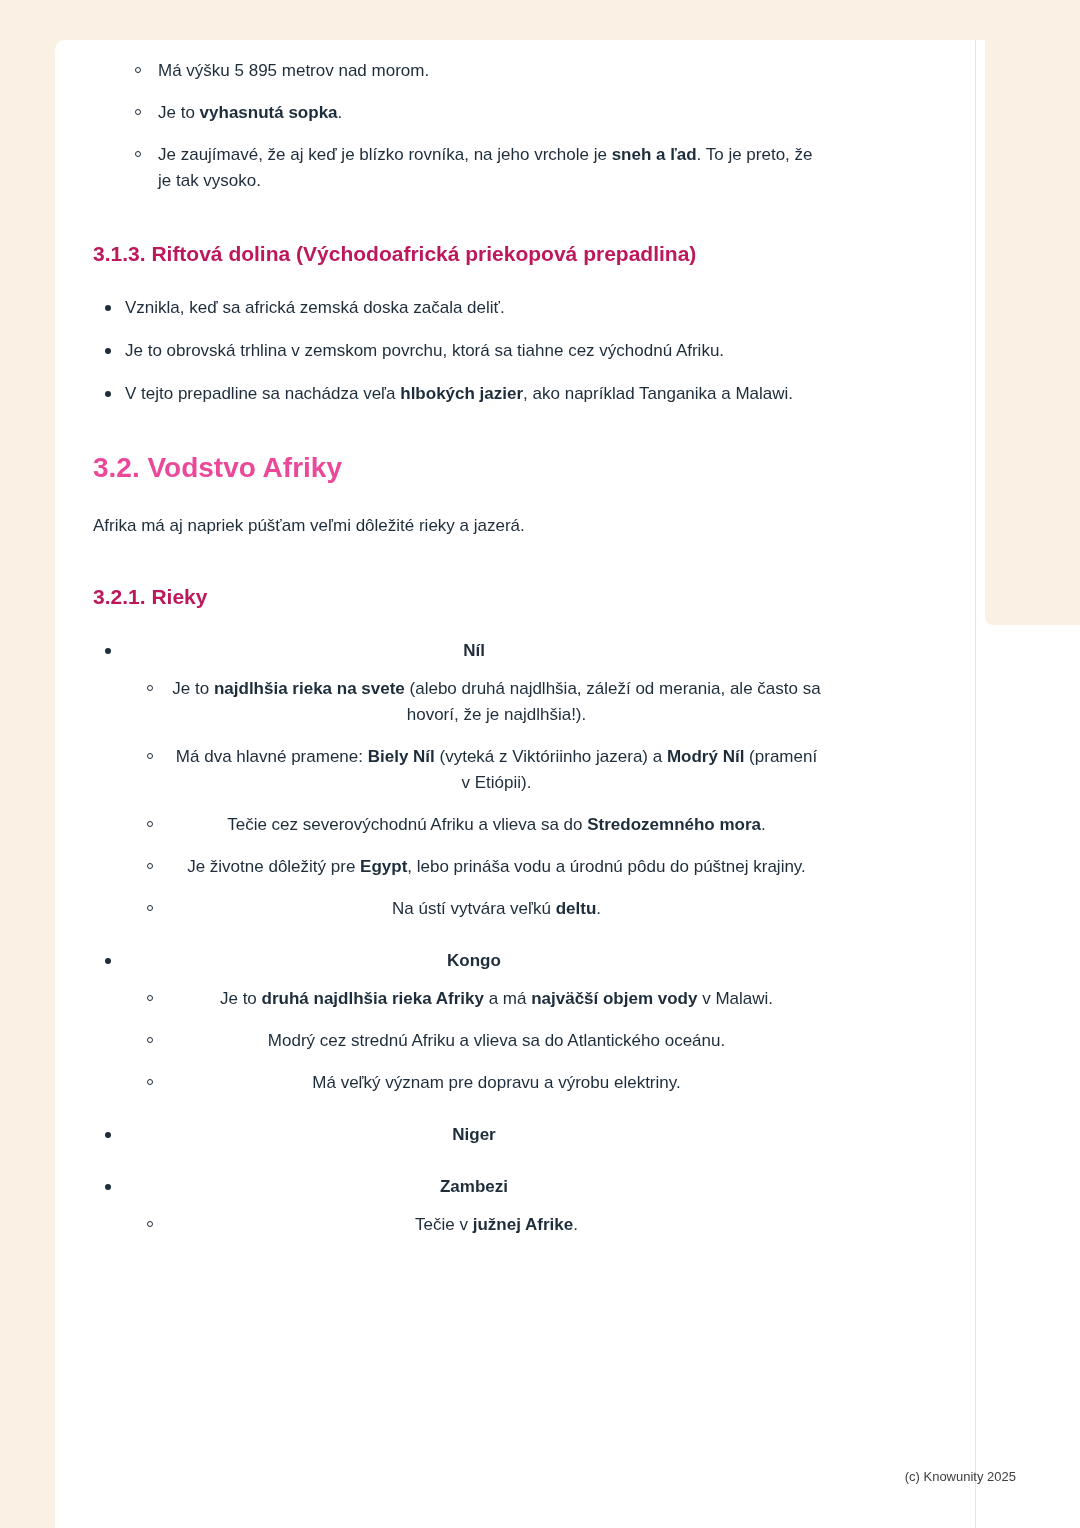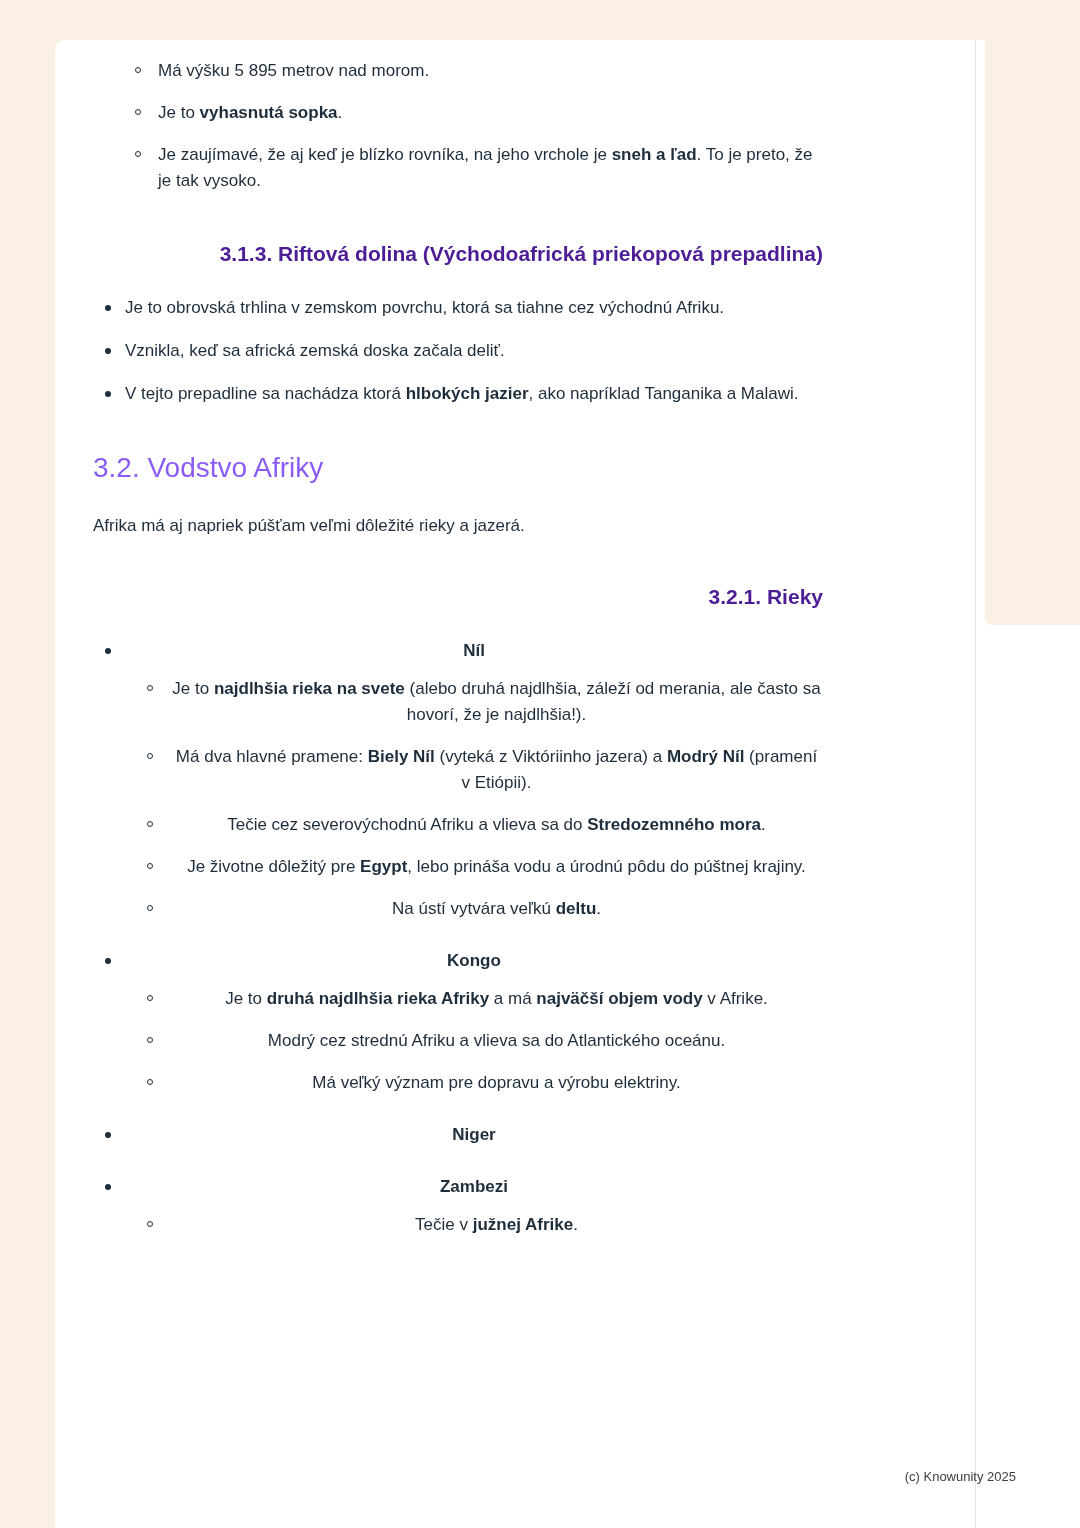--- a/index.html
+++ b/index.html
@@ -65,33 +65,32 @@
   }
   .marker.circle {
     left: 10px; top: 9px;
     width: 6px; height: 6px;
     border-radius: 50%;
     border: 1.5px solid #1e2d3b;
     background: transparent;
   }
   .indent-1 { margin-left: 32px; }
   h2.section-xl {
-    color: #8b5cf6;
+    color: #ec4899;
     font-size: 28px;
     line-height: 34px;
-    font-weight: 400;
+    font-weight: 700;
     margin: 44px 0 28px 0;
   }
   h3.section {
-    color: #4c1d95;
+    color: #be185d;
     font-size: 21px;
     line-height: 28px;
     font-weight: 600;
     margin: 46px 0 27px 0;
-    text-align: right;
   }
   h3.section.rieky { margin-top: 44px; }
   p.para { margin: 0 0 0 0; }
   .b { font-weight: 700; }
   li.river { margin-bottom: 26px; text-align: center; }
   li.river > .river-name { font-weight: 700; }
   ul.sub { margin: 12px 0 0 12px; }
   ul.sub li.l2:last-child { margin-bottom: 0; }
   .footer {
     position: absolute;
@@ -110,41 +109,41 @@
 
       <ul class="indent-1" id="intro-sublist">
           <li class="l2"><span class="marker circle"></span><span>Má výšku 5 895 metrov nad morom.</span></li>
           <li class="l2"><span class="marker circle"></span><span>Je to </span><span class="b">vyhasnutá sopka</span><span>.</span></li>
           <li class="l2"><span class="marker circle"></span><span>Je zaujímavé, že aj keď je blízko rovníka, na jeho vrchole je </span><span class="b">sneh a ľad</span><span>. To je preto, že je tak vysoko.</span></li>
         </ul>
 
       <h3 class="section">3.1.3. Riftová dolina (Východoafrická priekopová prepadlina)</h3>
 
       <ul id="rift-list">
+          <li class="l1"><span class="marker disc"></span><span>Vznikla, keď sa africká zemská doska začala deliť.</span></li>
           <li class="l1"><span class="marker disc"></span><span>Je to obrovská trhlina v zemskom povrchu, ktorá sa tiahne cez východnú Afriku.</span></li>
-          <li class="l1"><span class="marker disc"></span><span>Vznikla, keď sa africká zemská doska začala deliť.</span></li>
-          <li class="l1"><span class="marker disc"></span><span>V tejto prepadline sa nachádza ktorá </span><span class="b">hlbokých jazier</span><span>, ako napríklad Tanganika a Malawi.</span></li>
+          <li class="l1"><span class="marker disc"></span><span>V tejto prepadline sa nachádza veľa </span><span class="b">hlbokých jazier</span><span>, ako napríklad Tanganika a Malawi.</span></li>
         </ul>
 
       <h2 class="section-xl">3.2. Vodstvo Afriky</h2>
 
       <p class="para">Afrika má aj napriek púšťam veľmi dôležité rieky a jazerá.</p>
 
       <h3 class="section rieky">3.2.1. Rieky</h3>
 
       <ul id="rivers-list">
           <li class="l1 river"><span class="marker disc"></span><span class="river-name">Níl</span><ul class="sub">
               <li class="l2"><span class="marker circle"></span><span>Je to </span><span class="b">najdlhšia rieka na svete</span><span> (alebo druhá najdlhšia, záleží od merania, ale často sa hovorí, že je najdlhšia!).</span></li>
               <li class="l2"><span class="marker circle"></span><span>Má dva hlavné pramene: </span><span class="b">Biely Níl</span><span> (vyteká z Viktóriinho jazera) a </span><span class="b">Modrý Níl</span><span> (pramení v Etiópii).</span></li>
               <li class="l2"><span class="marker circle"></span><span>Tečie cez severovýchodnú Afriku a vlieva sa do </span><span class="b">Stredozemného mora</span><span>.</span></li>
               <li class="l2"><span class="marker circle"></span><span>Je životne dôležitý pre </span><span class="b">Egypt</span><span>, lebo prináša vodu a úrodnú pôdu do púštnej krajiny.</span></li>
               <li class="l2"><span class="marker circle"></span><span>Na ústí vytvára veľkú </span><span class="b">deltu</span><span>.</span></li>
             </ul></li>
           <li class="l1 river"><span class="marker disc"></span><span class="river-name">Kongo</span><ul class="sub">
-              <li class="l2"><span class="marker circle"></span><span>Je to </span><span class="b">druhá najdlhšia rieka Afriky</span><span> a má </span><span class="b">najväčší objem vody</span><span> v Afrike.</span></li>
+              <li class="l2"><span class="marker circle"></span><span>Je to </span><span class="b">druhá najdlhšia rieka Afriky</span><span> a má </span><span class="b">najväčší objem vody</span><span> v Malawi.</span></li>
               <li class="l2"><span class="marker circle"></span><span>Modrý cez strednú Afriku a vlieva sa do Atlantického oceánu.</span></li>
               <li class="l2"><span class="marker circle"></span><span>Má veľký význam pre dopravu a výrobu elektriny.</span></li>
             </ul></li>
           <li class="l1 river"><span class="marker disc"></span><span class="river-name">Niger</span></li>
           <li class="l1 river"><span class="marker disc"></span><span class="river-name">Zambezi</span><ul class="sub">
               <li class="l2"><span class="marker circle"></span><span>Tečie v </span><span class="b">južnej Afrike</span><span>.</span></li>
             </ul></li>
         </ul>
 
     </div>

